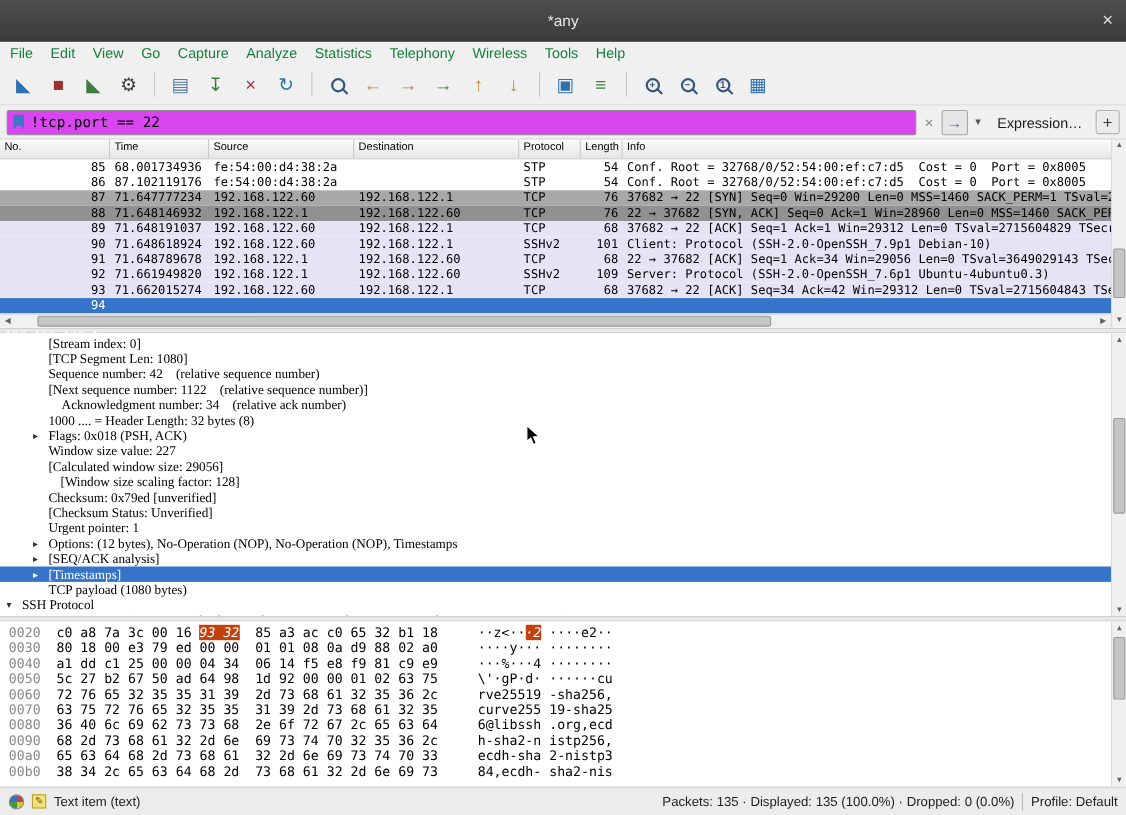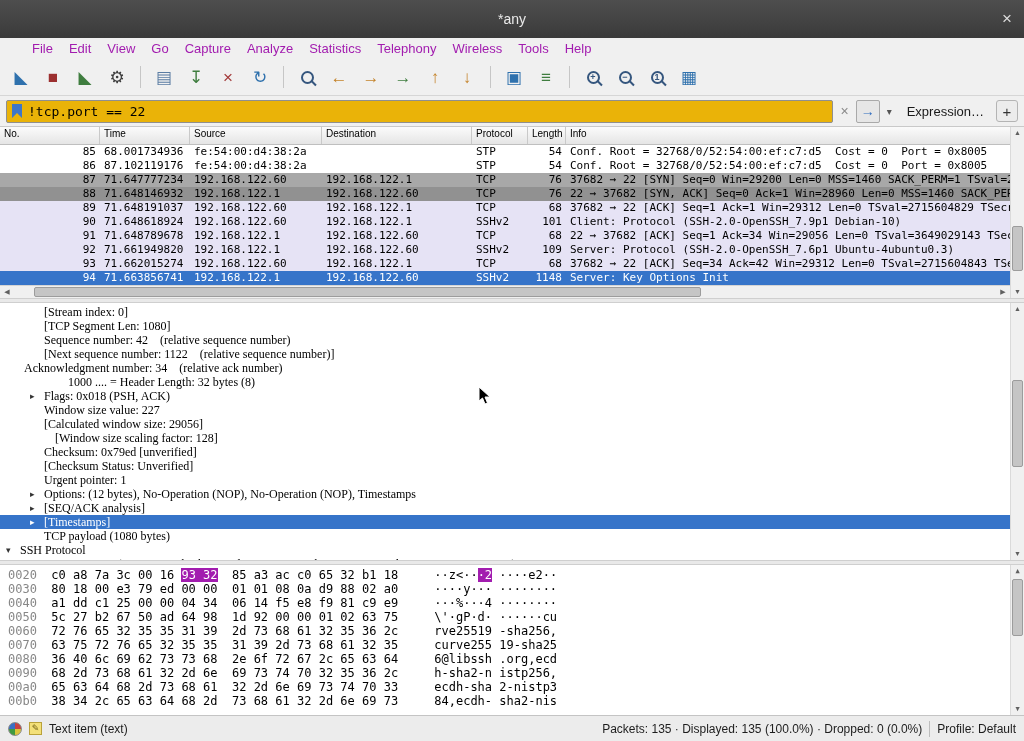--- a/index.html
+++ b/index.html
@@ -6,38 +6,38 @@
   html,body { width:1024px; height:741px; overflow:hidden; }
   body { font-family:"Liberation Sans", sans-serif; background:#f0f0f0; position:relative; }
   .window { width:100%; height:100%; display:flex; flex-direction:column; background:#f0f0f0; }
 
   
   .titlebar { height:38px; background:linear-gradient(#4e4e4e,#3a3a3a); color:#e9e9e9;
     display:flex; align-items:center; justify-content:center; position:relative; font-size:14px; flex:none; }
   .closebtn { position:absolute; right:12px; top:50%; transform:translateY(-50%); font-size:17px; color:#dcdcdc; }
 
   
-  .menubar { height:21px; background:#f0f0f0; display:flex; align-items:center; padding-left:24px;
-    font-size:13px; color:#a21caf; flex:none; }
+  .menubar { height:21px; background:#f0f0f0; display:flex; align-items:center; padding-left:1px;
+    font-size:13px; color:#15803d; flex:none; }
   .menu-item { padding:1px 8px; }
 
   
   .toolbar { height:37px; background:#f0f0f0; border-bottom:1px solid #d6d6d6; display:flex;
     align-items:center; padding:0 5px; flex:none; }
   .tb-btn { width:30px; height:30px; display:flex; align-items:center; justify-content:center; border-radius:3px; margin:0 1px; }
   .tb-glyph { font-size:17px; line-height:1; }
   .tb-sep { width:1px; height:22px; background:#c6c6c6; margin:0 7px; }
   .mag { display:inline-block; position:relative; width:13px; height:13px; border:2px solid #35567e; border-radius:50%; }
   .mag::after { content:""; position:absolute; width:7px; height:2px; background:#35567e; right:-5px; bottom:-2px; transform:rotate(45deg); }
   .mag-label { position:absolute; left:0; right:0; top:-1px; text-align:center; font-size:9px; font-weight:bold; color:#35567e; line-height:11px; }
 
   
   .filterbar { height:31px; background:#f0f0f0; border-bottom:1px solid #c9c9c9; display:flex;
     align-items:center; padding:0 6px; gap:4px; flex:none; }
-  .filter-input { flex:1; height:23px; background:#eab308; border:1px solid #8f8f8f; border-radius:2px;
+  .filter-input { flex:1; height:23px; background:#d946ef; border:1px solid #8f8f8f; border-radius:2px;
     display:flex; align-items:center; padding:0 5px; gap:6px; }
   .bookmark { width:10px; height:14px; background:#3e76c8; clip-path:polygon(0 0,100% 0,100% 100%,50% 65%,0 100%); flex:none; }
   .filter-text { flex:1; font-family:"DejaVu Sans Mono", monospace; font-size:13px; color:#000; white-space:pre; overflow:hidden; }
   .filter-clear { color:#8a8a8a; font-size:14px; padding:0 3px; }
   .filter-apply { width:24px; height:23px; background:#e6e6e6; border:1px solid #a9a9a9; border-radius:2px;
     display:flex; align-items:center; justify-content:center; }
   .apply-arrow { color:#2d6bbf; font-weight:bold; font-size:14px; line-height:1; }
   .filter-dropdown { color:#555; font-size:10px; padding:0 3px; }
   .expression { font-size:13px; color:#1a1a1a; padding:0 8px; }
   .filter-plus { width:22px; height:22px; border:1px solid #b4b4b4; border-radius:3px; background:#ececec;
@@ -51,21 +51,21 @@
   .c0{width:100px} .c1{width:90px} .c2{width:132px} .c3{width:150px} .c4{width:56px} .c5{width:38px}
   .c6{flex:1 1 auto; min-width:0; border-right:none;}
   .plist-body { margin-right:14px; font-family:"DejaVu Sans Mono", monospace; font-size:11px; }
   .prow { display:flex; height:14px; line-height:14px; }
   .cell { flex:none; padding:0 4px; white-space:pre; overflow:hidden; }
   .cell.c0, .cell.c5 { text-align:right; }
   .row-plain { background:#ffffff; color:#000; }
   .row-gray { background:#a8a8a8; color:#000; }
   .row-gray2 { background:#919191; color:#000; }
   .row-lavender { background:#e6e3f5; color:#000; }
-  .row-selected { background:#3674c9; color:#fff; }
+  .row-selected { background:#3674c9; color:#fff;flex-direction:column; }
 
   
   .vscroll { position:absolute; top:0; right:0; bottom:0; width:14px; background:#f0f0f0; border-left:1px solid #dadada; }
   .vs-btn { height:12px; line-height:12px; text-align:center; font-size:7px; color:#606060; }
   .vs-btn.bottom { position:absolute; bottom:0; left:0; right:0; }
   .vs-thumb { position:absolute; left:1px; right:1px; background:#c5c5c5; border:1px solid #9c9c9c; border-radius:2px; }
   .hscroll { position:absolute; left:0; right:14px; bottom:0; height:13px; background:#f0f0f0;
     border-top:1px solid #d4d4d4; display:flex; align-items:center; }
   .hs-btn { width:14px; text-align:center; font-size:7px; color:#606060; flex:none; }
   .hs-track { flex:1; position:relative; height:100%; }
@@ -81,21 +81,21 @@
   .dline.dsel { background:#3674c9; color:#fff; }
   .expander { position:absolute; top:0; font-size:9px; color:#333; }
   .dsel .expander { color:#fff; }
 
   
   .hexpane { height:150px; background:#fff; position:relative; overflow:hidden; flex:none;
     font-family:"DejaVu Sans Mono", monospace; font-size:12px; }
   #hex-rows { padding:3px 0 0 8px; margin-right:14px; }
   .hxrow { height:14px; line-height:14px; white-space:pre; color:#000; }
   .hxoff { color:#878787; }
-  .hxsel { background:#a21caf; color:#fff; }
+  .hxsel { background:#c2410c; color:#fff;font-style:italic; }
 
   
   .statusbar { height:26px; background:#ececec; border-top:1px solid #c4c4c4; display:flex;
     align-items:center; padding:0 8px; gap:7px; font-size:12px; color:#1d1d1d; flex:none; }
   .expert-icon { width:14px; height:14px; border-radius:50%; border:1px solid #8a8a8a;
     background:conic-gradient(#c94040 0 25%, #d9c43a 25% 50%, #3f9a3f 50% 75%, #3a6fc4 75% 100%); flex:none; }
   .comment-icon { width:13px; height:13px; background:#f3e079; border:1px solid #b9a23a; font-size:9px;
     line-height:11px; text-align:center; color:#6b5b10; flex:none; }
   .spacer { flex:1; }
   .status-sep { width:1px; height:16px; background:#bdbdbd; }
@@ -333,22 +333,22 @@
   </div>
 
   <div class="splitter"></div>
 
   <div class="details">
     <div id="details-lines">
         <div class="dline" style="padding-left: 44px;"><span>[Stream index: 0]</span></div>
         <div class="dline" style="padding-left: 44px;"><span>[TCP Segment Len: 1080]</span></div>
         <div class="dline" style="padding-left: 44px;"><span>Sequence number: 42    (relative sequence number)</span></div>
         <div class="dline" style="padding-left: 44px;"><span>[Next sequence number: 1122    (relative sequence number)]</span></div>
-        <div class="dline" style="padding-left: 24px;"><span>Acknowledgment number: 34    (relative ack number)</span></div>
-        <div class="dline" style="padding-left: 68px;"><span>1000 .... = Header Length: 32 bytes (8)</span></div>
+        <div class="dline" style="padding-left: 56px;"><span>Acknowledgment number: 34    (relative ack number)</span></div>
+        <div class="dline" style="padding-left: 44px;"><span>1000 .... = Header Length: 32 bytes (8)</span></div>
         <div class="dline" style="padding-left: 44px;"><span class="expander" style="left: 30px;">▸</span><span>Flags: 0x018 (PSH, ACK)</span></div>
         <div class="dline" style="padding-left: 44px;"><span>Window size value: 227</span></div>
         <div class="dline" style="padding-left: 44px;"><span>[Calculated window size: 29056]</span></div>
         <div class="dline" style="padding-left: 55px;"><span>[Window size scaling factor: 128]</span></div>
         <div class="dline" style="padding-left: 44px;"><span>Checksum: 0x79ed [unverified]</span></div>
         <div class="dline" style="padding-left: 44px;"><span>[Checksum Status: Unverified]</span></div>
         <div class="dline" style="padding-left: 44px;"><span>Urgent pointer: 1</span></div>
         <div class="dline" style="padding-left: 44px;"><span class="expander" style="left: 30px;">▸</span><span>Options: (12 bytes), No-Operation (NOP), No-Operation (NOP), Timestamps</span></div>
         <div class="dline" style="padding-left: 44px;"><span class="expander" style="left: 30px;">▸</span><span>[SEQ/ACK analysis]</span></div>
         <div class="dline dsel" style="padding-left: 44px;"><span class="expander" style="left: 30px;">▸</span><span>[Timestamps]</span></div>

